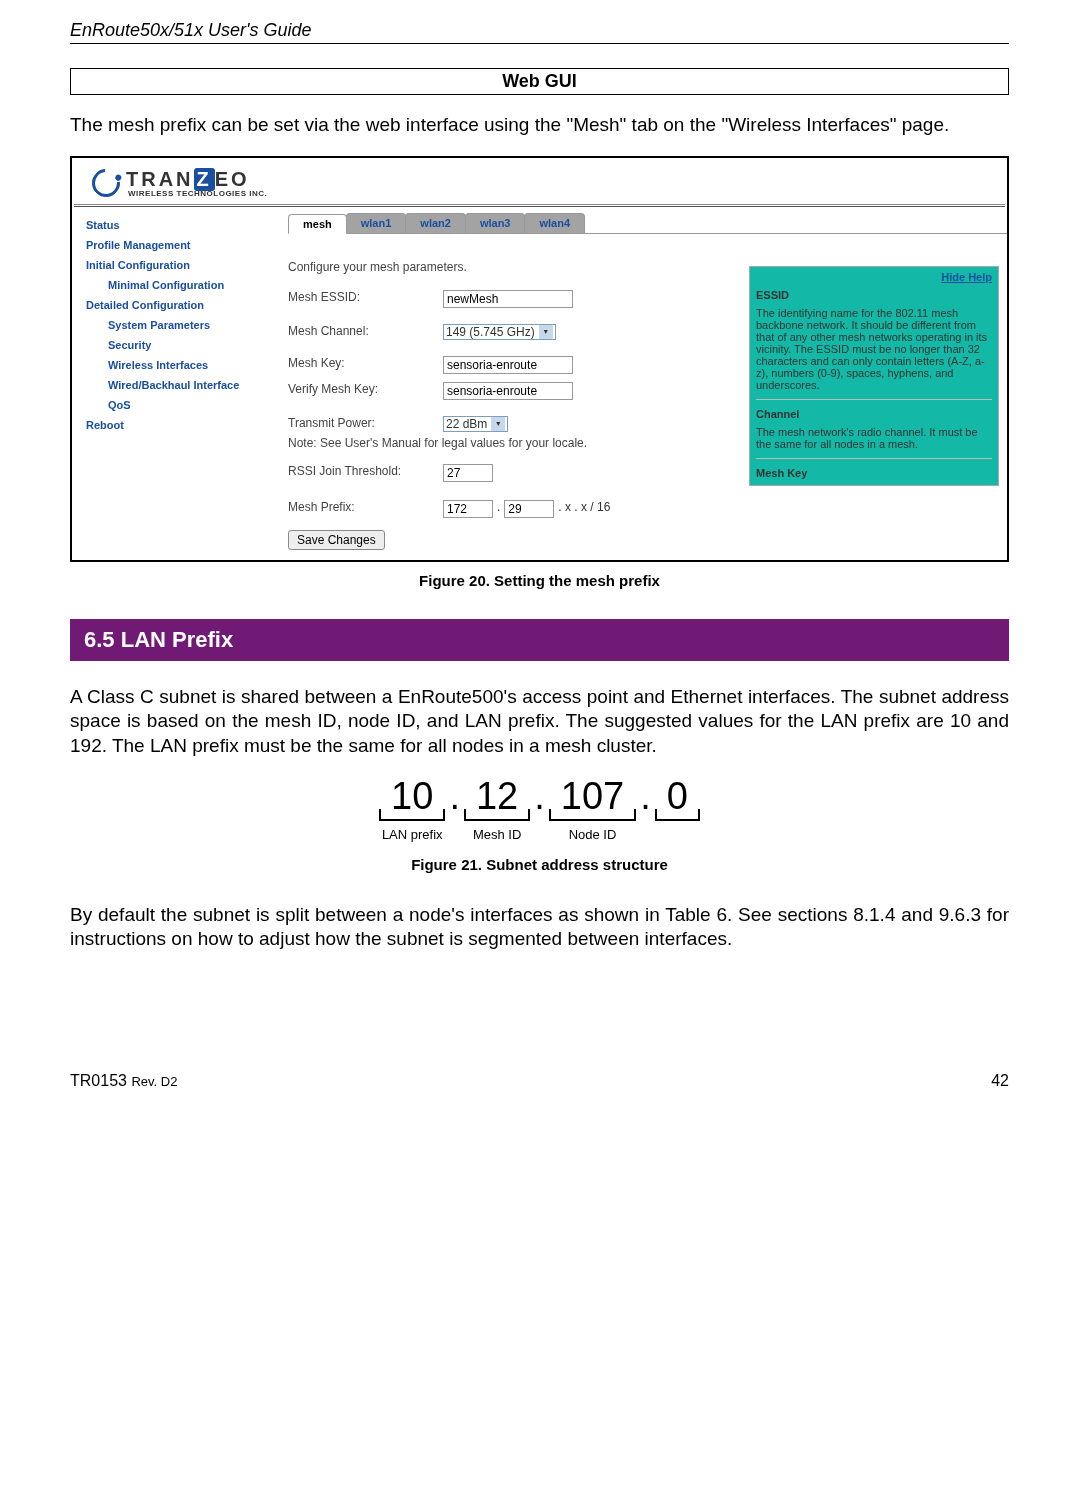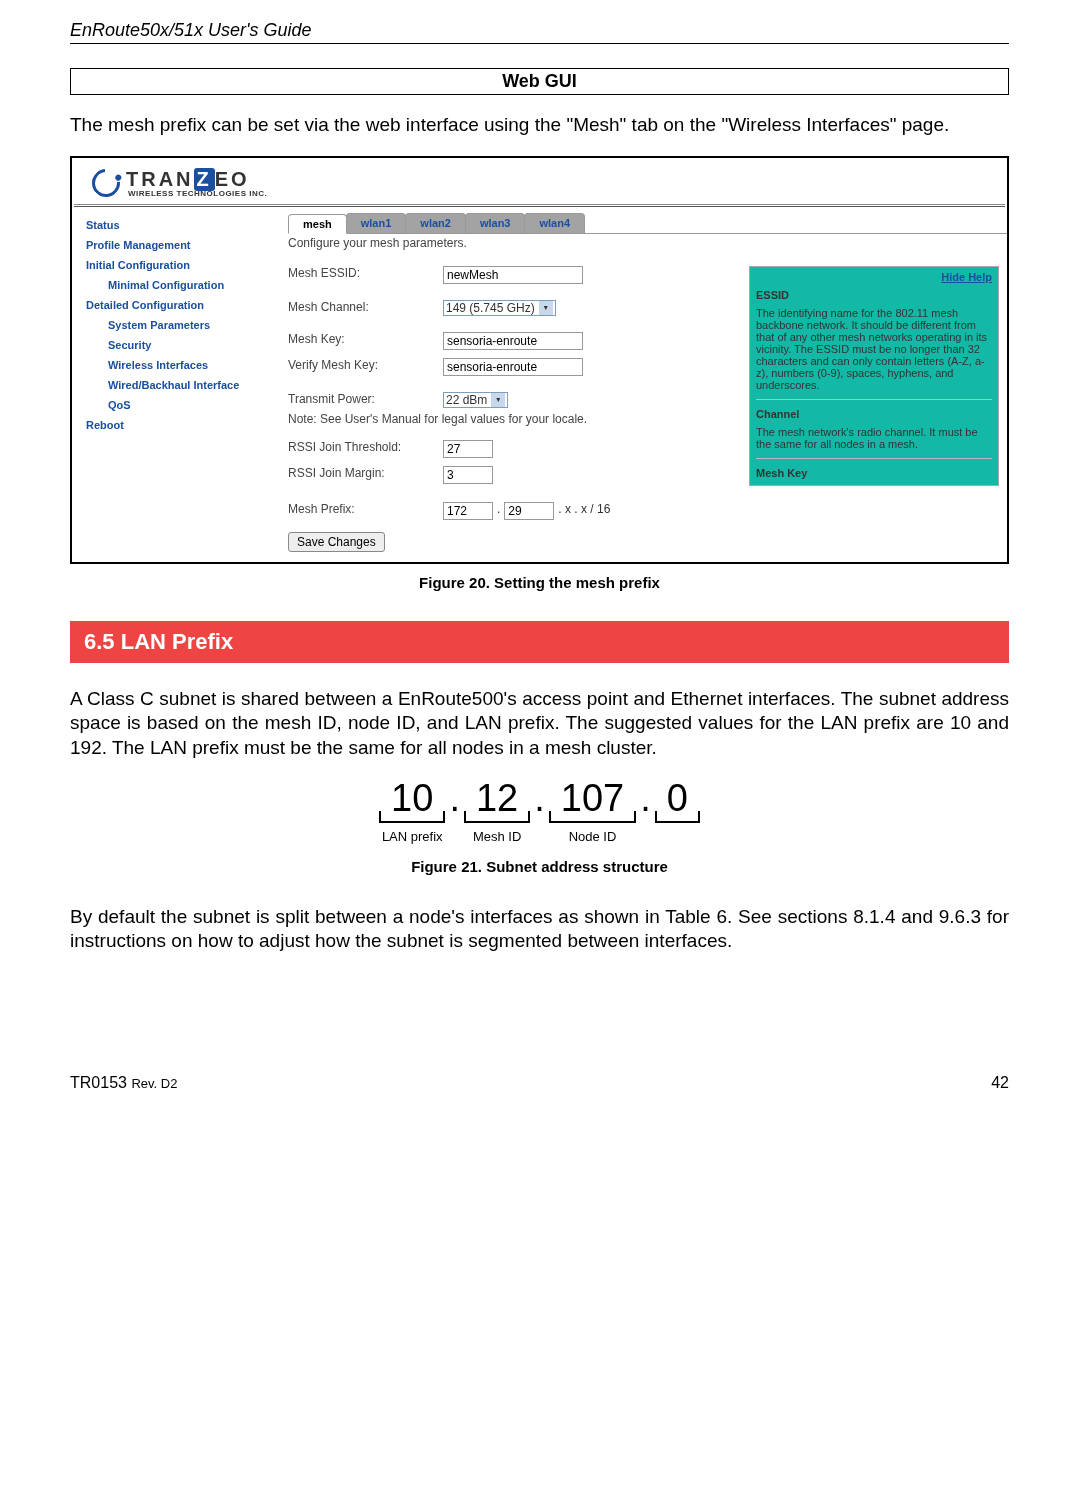--- a/index.html
+++ b/index.html
@@ -122,21 +122,21 @@
     position: relative;
     top: 1px;
     border-bottom: 1px solid #fff;
   }
   .config-row { display: flex; padding: 4px 0; align-items: flex-start; }
   .config-label { width: 155px; font-size: 12px; color: #444; }
   .config-input {
     border: 1px solid #999;
     font-size: 12px;
     padding: 1px 3px;
-    width: 140px;
+    width: 130px;
     font-family: inherit;
   }
   .config-input.small { width: 50px; }
   .note-text { font-size: 12px; color: #444; }
   .select-box {
     border: 1px solid #7e9db9;
     font-size: 12px;
     padding: 0 2px;
     background: #fff;
     display: inline-flex;
@@ -183,21 +183,21 @@
   .help-panel .h-title { font-weight: bold; margin: 6px 0 2px 0; }
   .help-panel hr { border: none; border-top: 1px solid #bbb; margin: 8px 0; }
   .figure-caption {
     text-align: center;
     font-weight: bold;
     font-size: 15px;
     margin: 10px 0 30px 0;
   }
   
   .section-header {
-    background: #ef4444;
+    background: #701a75;
     color: #fff;
     font-weight: bold;
     font-size: 22px;
     padding: 8px 14px;
     margin-bottom: 24px;
   }
   
   .subnet-diagram {
     display: flex;
     justify-content: center;
@@ -297,21 +297,21 @@
 
     <div class="main-area">
       <div class="tabs">
         <div class="tab active">mesh</div>
         <div class="tab">wlan1</div>
         <div class="tab">wlan2</div>
         <div class="tab">wlan3</div>
         <div class="tab">wlan4</div>
       </div>
 
-      <div style="padding:2px 0 0 0; width:430px;">
+      <div style="padding:26px 0 0 0; width:430px;">
         <div class="note-text" style="margin-bottom:12px;">Configure your mesh parameters.</div>
 
         <div class="config-row">
           <div class="config-label">Mesh ESSID:</div>
           <input class="config-input" value="newMesh" style="">
         </div>
         <div class="config-row" style="margin-top:8px;">
           <div class="config-label">Mesh Channel:</div>
           <div class="select-box">
             <span>149 (5.745 GHz)</span>
@@ -331,24 +331,20 @@
           <div class="select-box">
             <span>22 dBm</span>
             <span class="select-arrow">▾</span>
           </div>
         </div>
         <div class="note-text">Note: See User's Manual for legal values for your locale.</div>
 
         <div class="config-row" style="margin-top:10px;">
           <div class="config-label">RSSI Join Threshold:</div>
           <input class="config-input small" value="27" style="">
-        </div>
-        <div class="config-row">
-          <div class="config-label">RSSI Join Margin:</div>
-          <input class="config-input small" value="3" style="">
         </div>
 
         <div class="config-row" style="margin-top:10px;">
           <div class="config-label">Mesh Prefix:</div>
           <input class="config-input small" value="172" style="">
           <span style="padding:0 4px;">.</span>
           <input class="config-input small" value="29" style="">
           <span style="padding-left:4px;"> . x . x / 16</span>
         </div>
 

